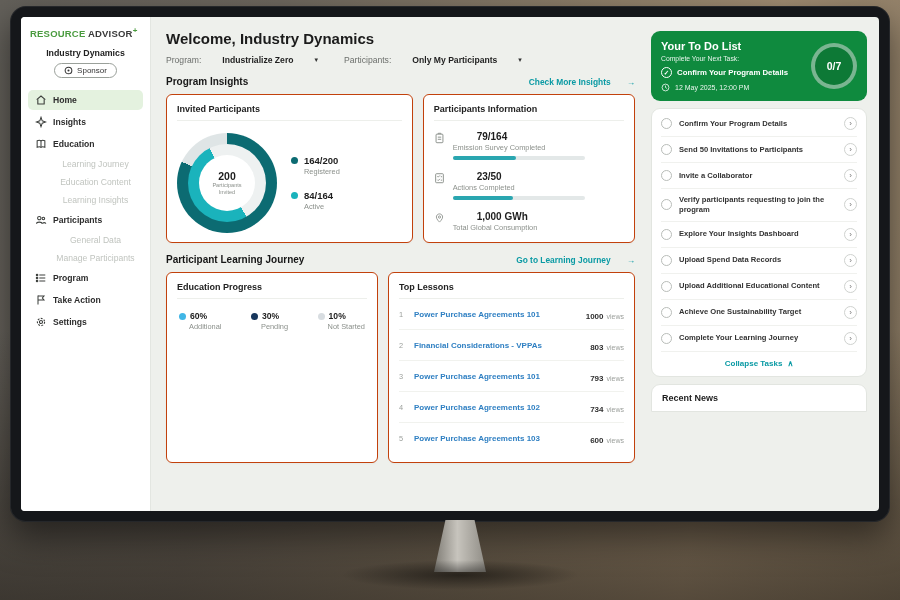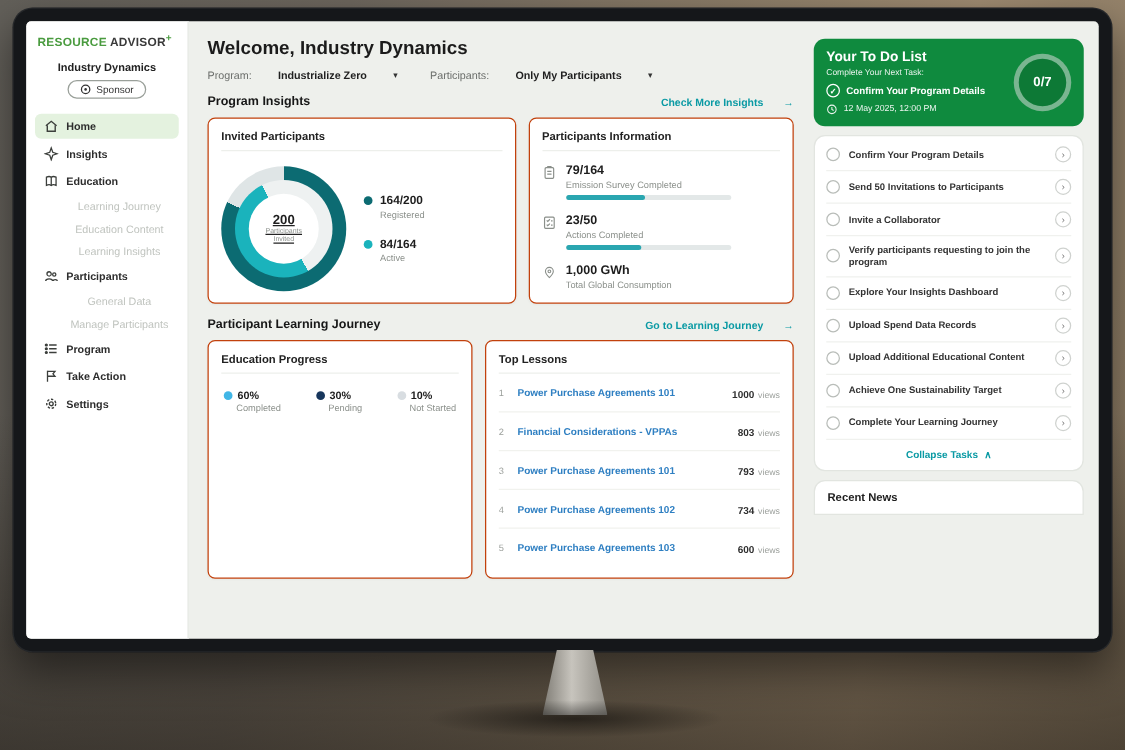--- a/index.html
+++ b/index.html
@@ -69,33 +69,33 @@
   .card-title{ font-size:9px; font-weight:700; color:#222; padding-bottom:6px; border-bottom:1px solid #edefeb; }
 
   .card-invited{ flex:1.18; }
   .card-info{ flex:1; }
 
   .invited-body{ display:flex; align-items:center; gap:14px; padding-top:12px; }
   .donut{ position:relative; width:100px; height:100px; flex-shrink:0; }
   .donut-outer{ position:absolute; inset:0; border-radius:50%; }
   .donut-inner{ position:absolute; inset:11px; border-radius:50%; }
   .donut-hole{ position:absolute; inset:22px; border-radius:50%; background:#fff;
-    display:flex; flex-direction:column; align-items:center; justify-content:center; text-align:center;text-decoration:underline;}
+    display:flex; flex-direction:column; align-items:center; justify-content:center; text-align:center;}
   .donut-hole .dv{ font-size:10.5px; font-weight:800; color:#1d1d1d; }
   .donut-hole .dl{ font-size:5.6px; color:#8b908b; line-height:1.25; width:44px; }
   .legend-v{ display:flex; flex-direction:column; gap:14px; }
   .leg-item{ display:flex; gap:6px; align-items:flex-start; }
   .dot{ width:7px; height:7px; border-radius:50%; margin-top:2px; flex-shrink:0;}
   .leg-val{ font-size:9.5px; font-weight:800; color:#1d1d1d; }
   .leg-lab{ font-size:7.4px; color:#8b908b; margin-top:1px; }
 
   .info-body{ padding-top:10px; display:flex; flex-direction:column; gap:11px; }
   .metric{ display:flex; gap:8px; }
   .metric svg{ flex-shrink:0; margin-top:1px; stroke:#8a8f8a; }
-  .m-val{ font-size:10px; font-weight:800; color:#1d1d1d; }
+  .m-val{ font-size:10px; font-weight:800; color:#1d1d1d;margin-left:24px; }
   .m-lab{ font-size:7.4px; color:#8b908b; margin-top:1px; }
   .bar{ width:132px; height:4px; border-radius:2px; background:#e3e8e8; margin-top:4px; }
   .bar-fill{ height:100%; border-radius:2px; background:#2aa6b0; }
 
   .card-edu{ width:212px; flex-shrink:0; }
   .gauge-wrap{ position:relative; width:140px; height:70px; margin:14px auto 0; overflow:hidden; }
   .gauge-circle{ position:absolute; left:0; top:0; width:140px; height:140px; border-radius:50%; }
   .gauge-hole{ position:absolute; left:23px; top:23px; width:94px; height:94px; border-radius:50%; background:#fff; }
   .gauge-center{ position:absolute; left:0; right:0; bottom:0; text-align:center; }
   .gauge-center .gv{ font-size:12px; font-weight:800; color:#1d1d1d; }
@@ -336,21 +336,21 @@
         <div class="cards">
 
           <div class="card card-edu">
             <div class="card-title">Education Progress</div>
             <div class="gauge-legend">
               <div class="gl-item">
                 <div class="top">
                     <span class="dot" style="background:#41b6e6;margin-top:0"></span>
                     <span class="leg-val">60%</span>
                   </div>
-                <div class="leg-lab">Completed</div>
+                <div class="leg-lab">Additional</div>
               </div>
               <div class="gl-item">
                 <div class="top">
                     <span class="dot" style="background:#17365c;margin-top:0"></span>
                     <span class="leg-val">30%</span>
                   </div>
                 <div class="leg-lab">Pending</div>
               </div>
               <div class="gl-item">
                 <div class="top">

